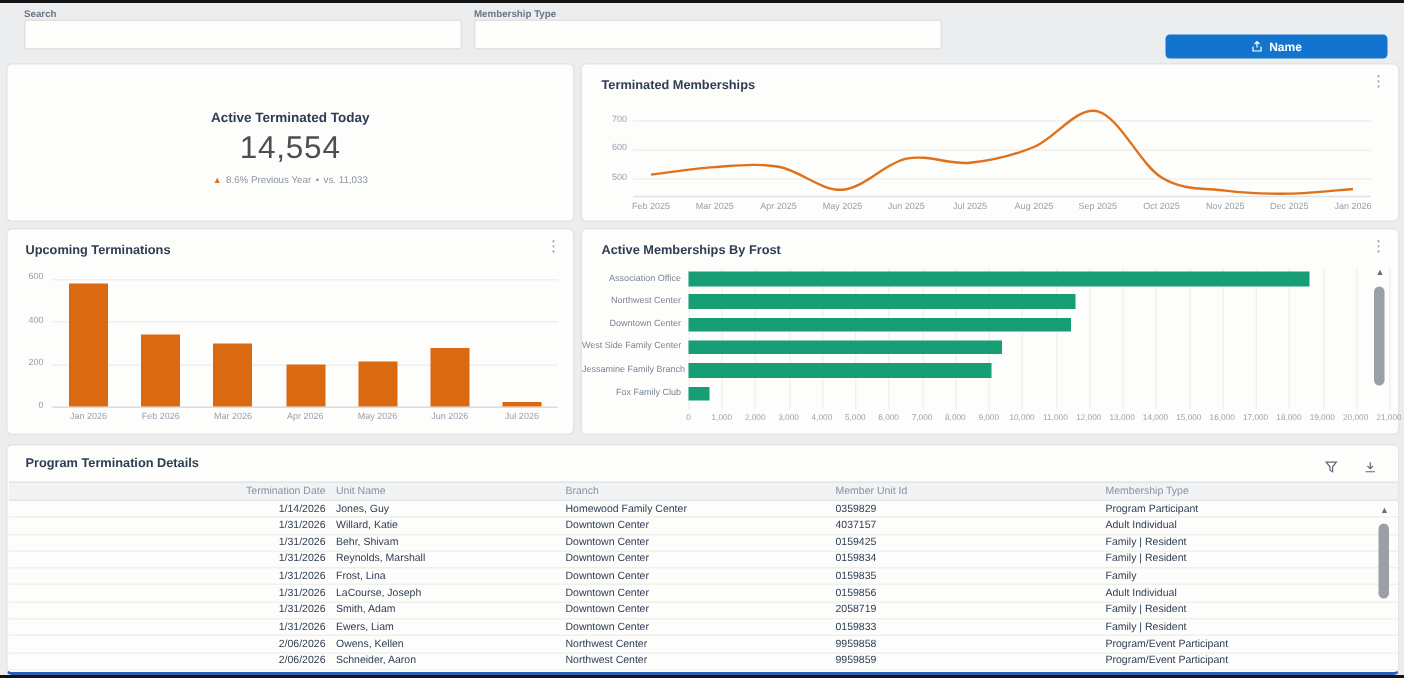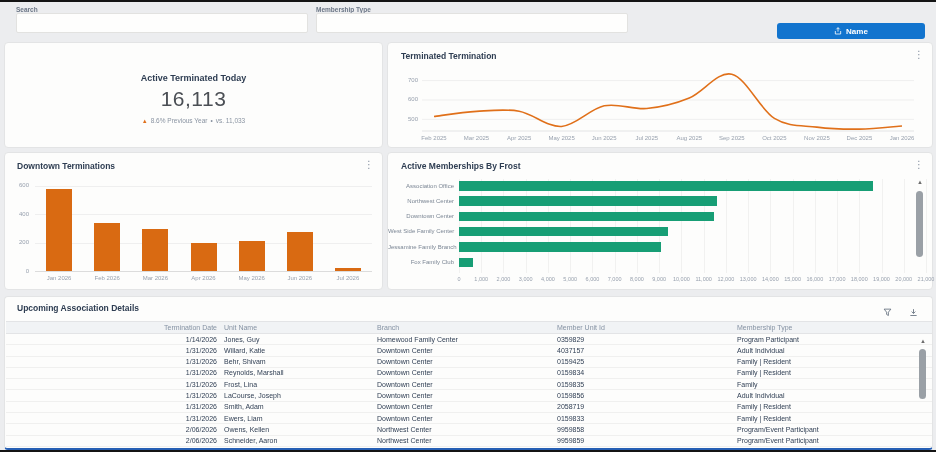--- a/index.html
+++ b/index.html
@@ -63,31 +63,31 @@
     <button id="share-btn">
       <svg width="8" height="8" viewBox="0 0 12 12">
         <path d="M6 1 L6 7 M3.5 3.5 L6 1 L8.5 3.5 M2 6 L2 10.5 L10 10.5 L10 6" stroke="#fff" stroke-width="1.2" fill="none"></path>
       </svg>
       <span>Name</span>
     </button>
   </div>
 
   <div class="card" id="kpi-card" style="left:4px;top:42px;width:379px;height:106px;">
     <div class="kpi-title">Active Terminated Today</div>
-    <div class="kpi-value">16,113</div>
+    <div class="kpi-value">14,554</div>
     <div class="kpi-delta">
       <span class="arrow">▲</span>
       <span>8.6% Previous Year</span>
       <span>•</span>
       <span>vs. 11,033</span>
     </div>
   </div>
 
   <div class="card" id="line-card" style="left:387px;top:42px;width:546px;height:106px;">
-    <div class="card-title">Terminated Termination</div>
+    <div class="card-title">Terminated Memberships</div>
     <div class="kebab">⋮</div>
     <div id="line-plot"></div>
   <div class="ylab" style="left: 8px; top: 72.8636px;">500</div>
       <div class="ylab" style="left: 8px; top: 53.4697px;">600</div>
       <div class="ylab" style="left: 8px; top: 34.0758px;">700</div>
       <svg width="492" height="66" style="position: absolute; left: 34px; top: 24px; overflow: visible;">
         <line x1="0" x2="492" y1="52.36363636363637" y2="52.36363636363637" stroke="#efefef"></line>
         <line x1="0" x2="492" y1="32.96969696969697" y2="32.96969696969697" stroke="#efefef"></line>
         <line x1="0" x2="492" y1="13.575757575757576" y2="13.575757575757576" stroke="#efefef"></line>
         <line x1="0" x2="492" y1="64" y2="64" stroke="#e3e4e5"></line>
@@ -101,21 +101,21 @@
       <div class="xlab" style="left: 258.727px; top: 92px;">Jul 2025</div>
       <div class="xlab" style="left: 301.273px; top: 92px;">Aug 2025</div>
       <div class="xlab" style="left: 343.818px; top: 92px;">Sep 2025</div>
       <div class="xlab" style="left: 386.364px; top: 92px;">Oct 2025</div>
       <div class="xlab" style="left: 428.909px; top: 92px;">Nov 2025</div>
       <div class="xlab" style="left: 471.455px; top: 92px;">Dec 2025</div>
       <div class="xlab" style="left: 514px; top: 92px;">Jan 2026</div>
     </div>
 
   <div class="card" id="bar-card" style="left:4px;top:152px;width:379px;height:138px;">
-    <div class="card-title" style="left:12px">Downtown Terminations</div>
+    <div class="card-title" style="left:12px">Upcoming Terminations</div>
     <div class="kebab">⋮</div>
     <div id="bar-plot"></div>
   <div class="ylab" style="left: 4px; top: 114.5px; width: 20px;">0</div>
       <div class="gridh" style="left: 30px; top: 89.6129px; width: 337px;"></div>
       <div class="ylab" style="left: 4px; top: 86.1129px; width: 20px;">200</div>
       <div class="gridh" style="left: 30px; top: 61.2258px; width: 337px;"></div>
       <div class="ylab" style="left: 4px; top: 57.7258px; width: 20px;">400</div>
       <div class="gridh" style="left: 30px; top: 32.8387px; width: 337px;"></div>
       <div class="ylab" style="left: 4px; top: 29.3387px; width: 20px;">600</div>
       <div class="gridh" style="left: 30px; top: 118px; width: 337px; background: rgb(220, 220, 220);"></div>
@@ -193,21 +193,21 @@
       <div class="hbar" style="left: 71px; top: 58.6px; width: 254.626px; height: 9.5px; background: rgb(23, 158, 117);"></div>
       <div class="hbar-label" style="left: 0px; top: 75.4px; width: 66px;">West Side Family Center</div>
       <div class="hbar" style="left: 71px; top: 73.9px; width: 209.038px; height: 9.5px; background: rgb(23, 158, 117);"></div>
       <div class="hbar-label" style="left: 0px; top: 90.7px; width: 66px;">Jessamine Family Branch</div>
       <div class="hbar" style="left: 71px; top: 89.2px; width: 202.367px; height: 9.5px; background: rgb(23, 158, 117);"></div>
       <div class="hbar-label" style="left: 0px; top: 106px; width: 66px;">Fox Family Club</div>
       <div class="hbar" style="left: 71px; top: 104.5px; width: 14.4548px; height: 9.5px; background: rgb(23, 158, 117);"></div>
     </div>
 
   <div class="card" id="table-card" style="left:4px;top:296px;width:929px;height:154px;">
-    <div class="card-title" style="left:12px;top:6px">Upcoming Association Details</div>
+    <div class="card-title" style="left:12px;top:6px">Program Termination Details</div>
     <div class="icon-btn" style="right:40px">
       <svg width="9" height="9" viewBox="0 0 12 12">
           <path d="M1.5 1.5 H10.5 L7.2 5.6 V10 L4.8 8.6 V5.6 Z" fill="none" stroke="#5f6b7a" stroke-width="1.1"></path>
         </svg>
     </div>
     <div class="icon-btn" style="right:14px">
       <svg width="9" height="9" viewBox="0 0 12 12">
           <path d="M6 1.5 V7 M3.5 4.8 L6 7.3 L8.5 4.8 M1.8 10 H10.2" fill="none" stroke="#5f6b7a" stroke-width="1.1"></path>
         </svg>
     </div>

